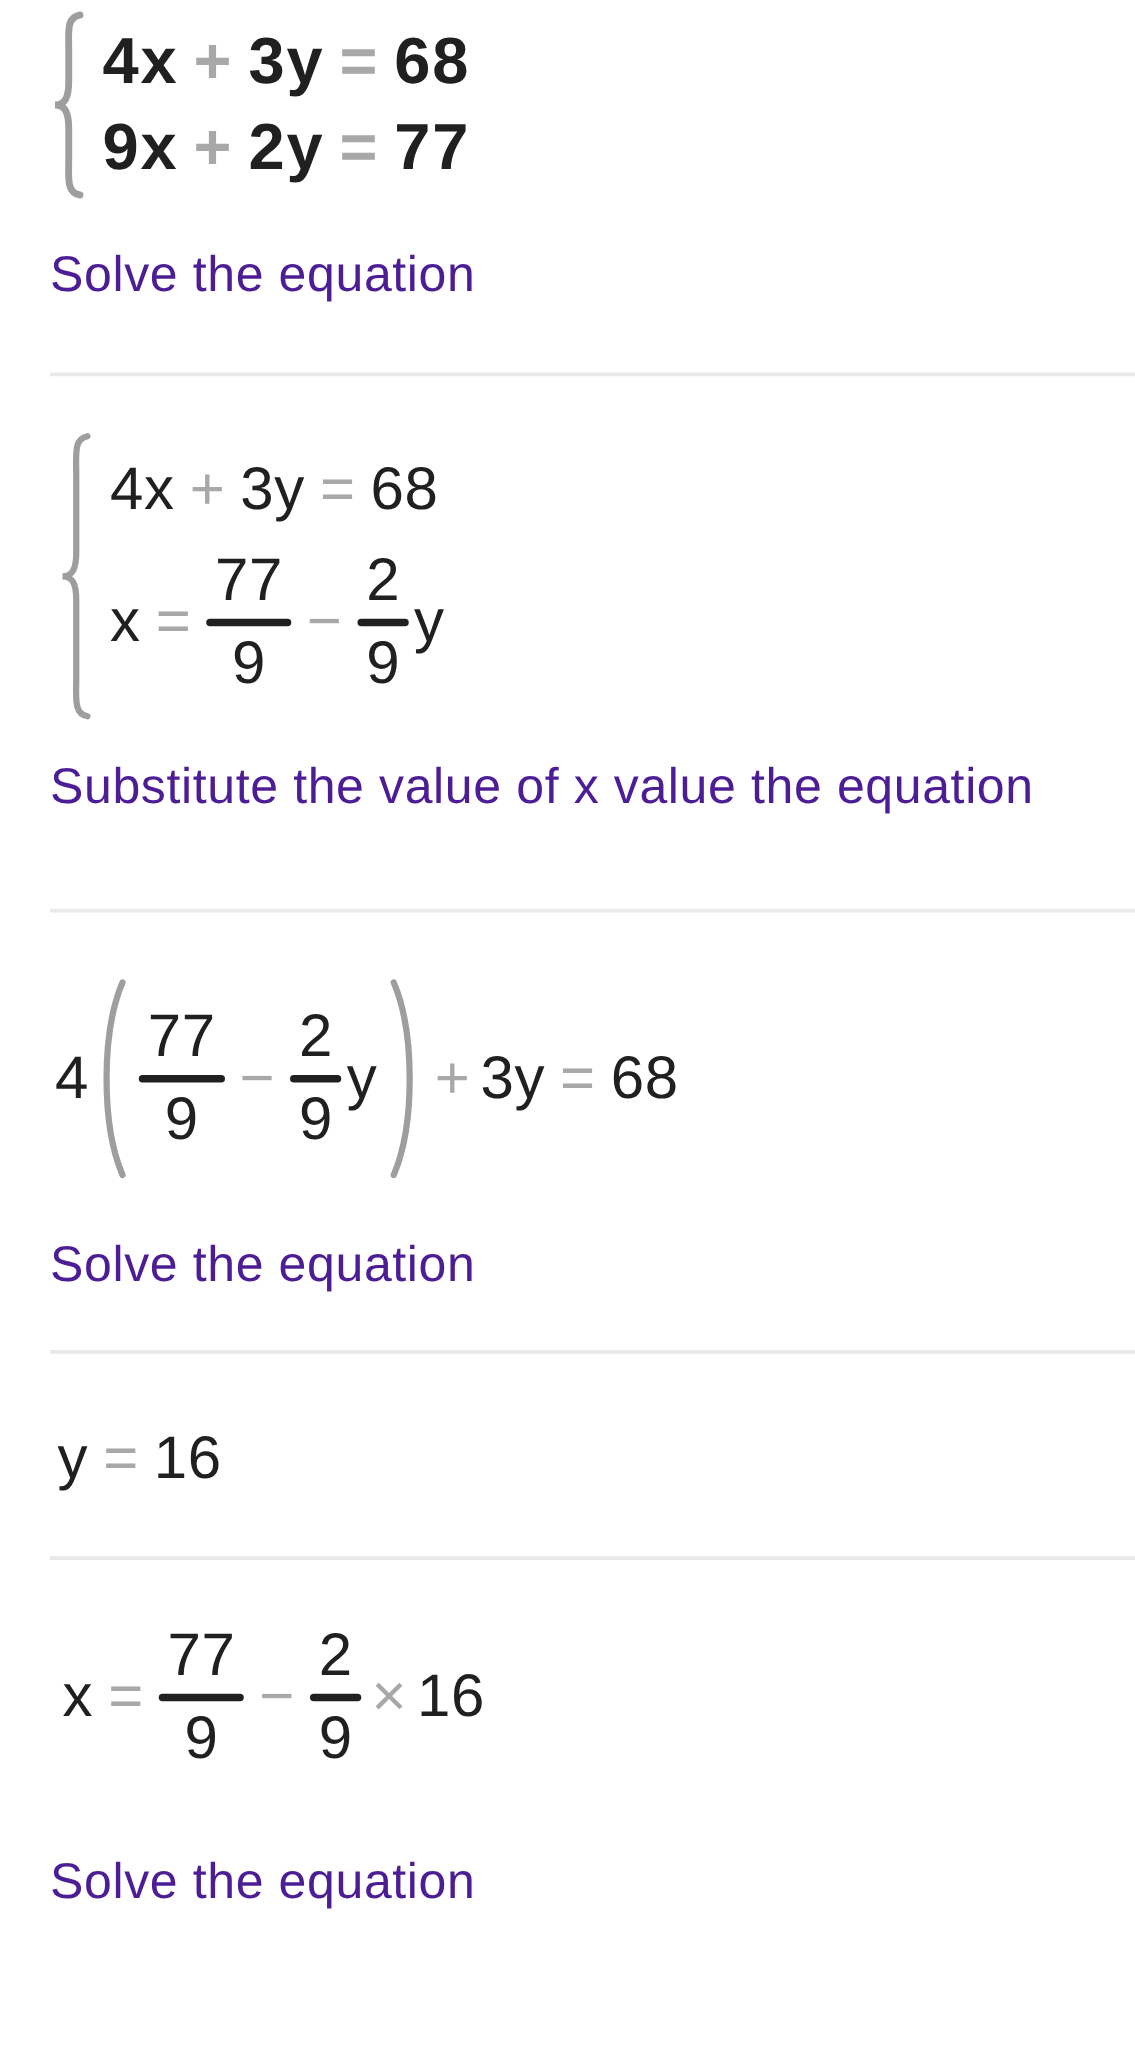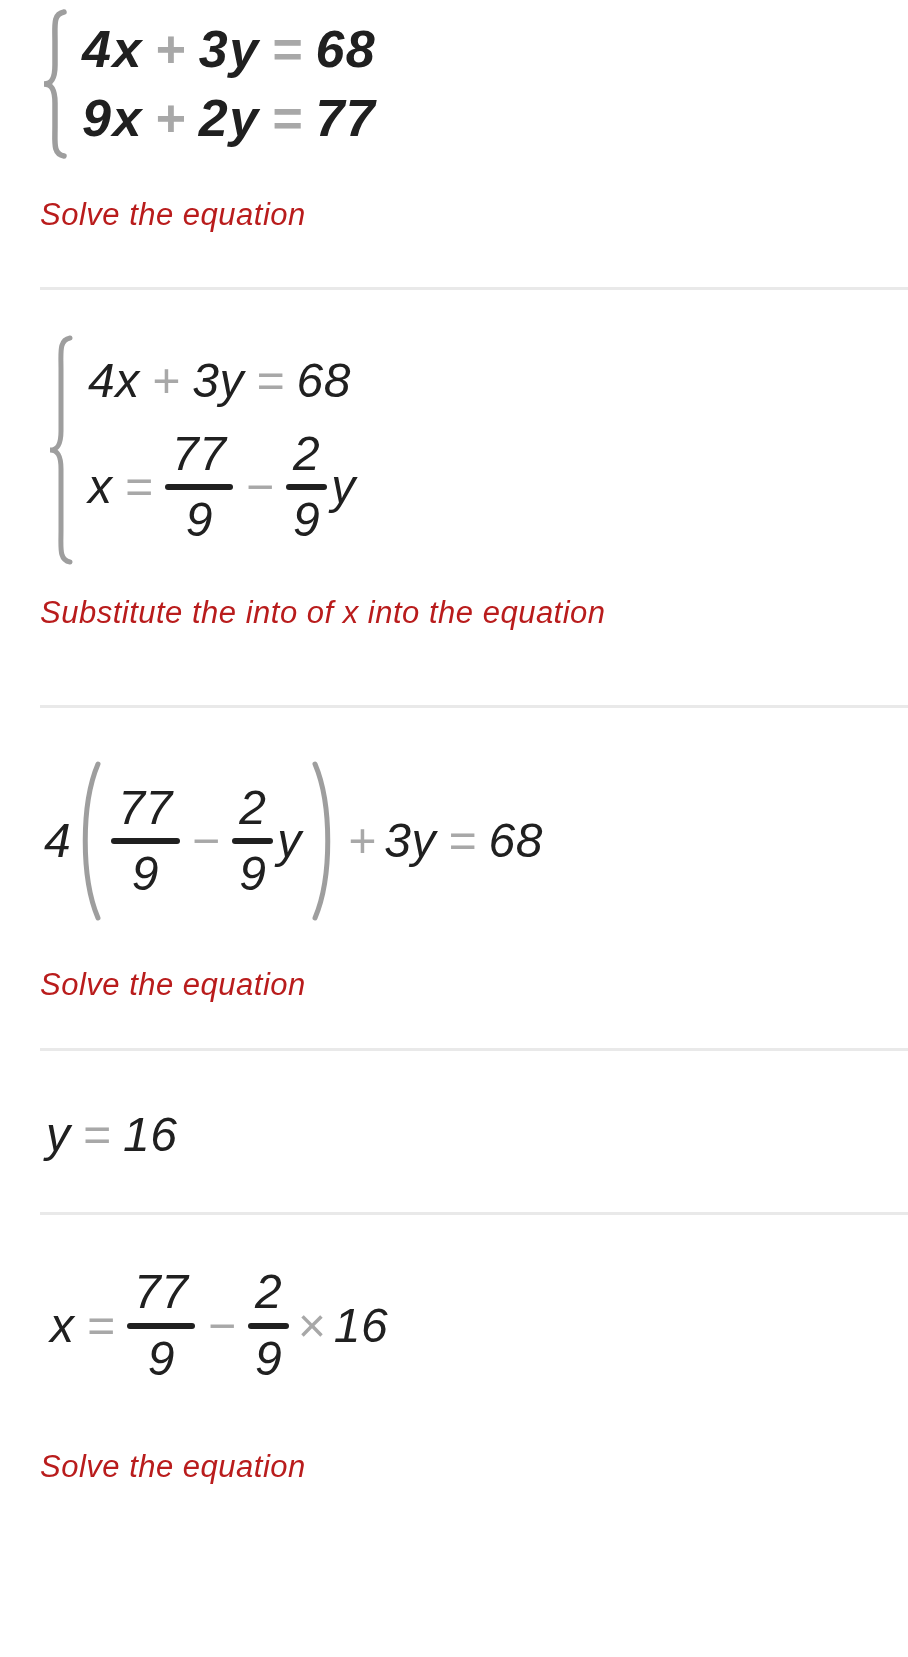--- a/index.html
+++ b/index.html
@@ -8,21 +8,20 @@
     background: #ffffff;
   }
   .page {
     position: relative;
     width: 908px;
     height: 1657px;
     background: #ffffff;
     overflow: hidden;
     font-family: "Liberation Sans", sans-serif;
     color: #202020;
-    font-style: italic;
   }
   
   .math-block {
     display: flex;
     align-items: center;
   }
   .mrow {
     display: flex;
     align-items: center;
     font-size: 48px;
@@ -69,23 +68,23 @@
   }
   .brace-svg, .paren-svg {
     flex: 0 0 auto;
     display: block;
   }
   .paren-svg.open { margin: 0 6px 0 4px; }
   .paren-svg.close { margin: 0 2px 0 6px; }
   
   .hint {
     margin-left: 40px;
-    font-size: 31px;
+    font-size: 40px;
     line-height: 1.2;
-    color: #b91c1c;
+    color: #4c1d95;
     letter-spacing: 0.5px;
   }
   .divider {
     height: 3px;
     background: #e9e9e9;
     margin-left: 40px;
   }
   
   .s1-block  { margin: 8px 0 0 38px; }
   .hint-1    { margin-top: 36px; }
@@ -158,21 +157,21 @@
           <span class="op">−</span>
           <span class="frac">
             <span class="num">2</span>
             <span class="bar"></span>
             <span class="den">9</span>
           </span>
           <span class="suffix">y</span>
         </div>
       </div>
     </div>
-    <div class="hint hint-2">Substitute the into of x into the equation</div>
+    <div class="hint hint-2">Substitute the value of x value the equation</div>
   </section>
 
   <div class="divider divider-2"></div>
 
   <section>
     <div class="math-block s3-block mrow">
       <span>4</span>
       <svg class="paren-svg open" width="30" height="162" viewBox="0 0 30 162">
         <path d="M23,4 C6,44 6,118 23,158" fill="none" stroke="#9e9e9e" stroke-width="5" stroke-linecap="round"></path>
       </svg>

